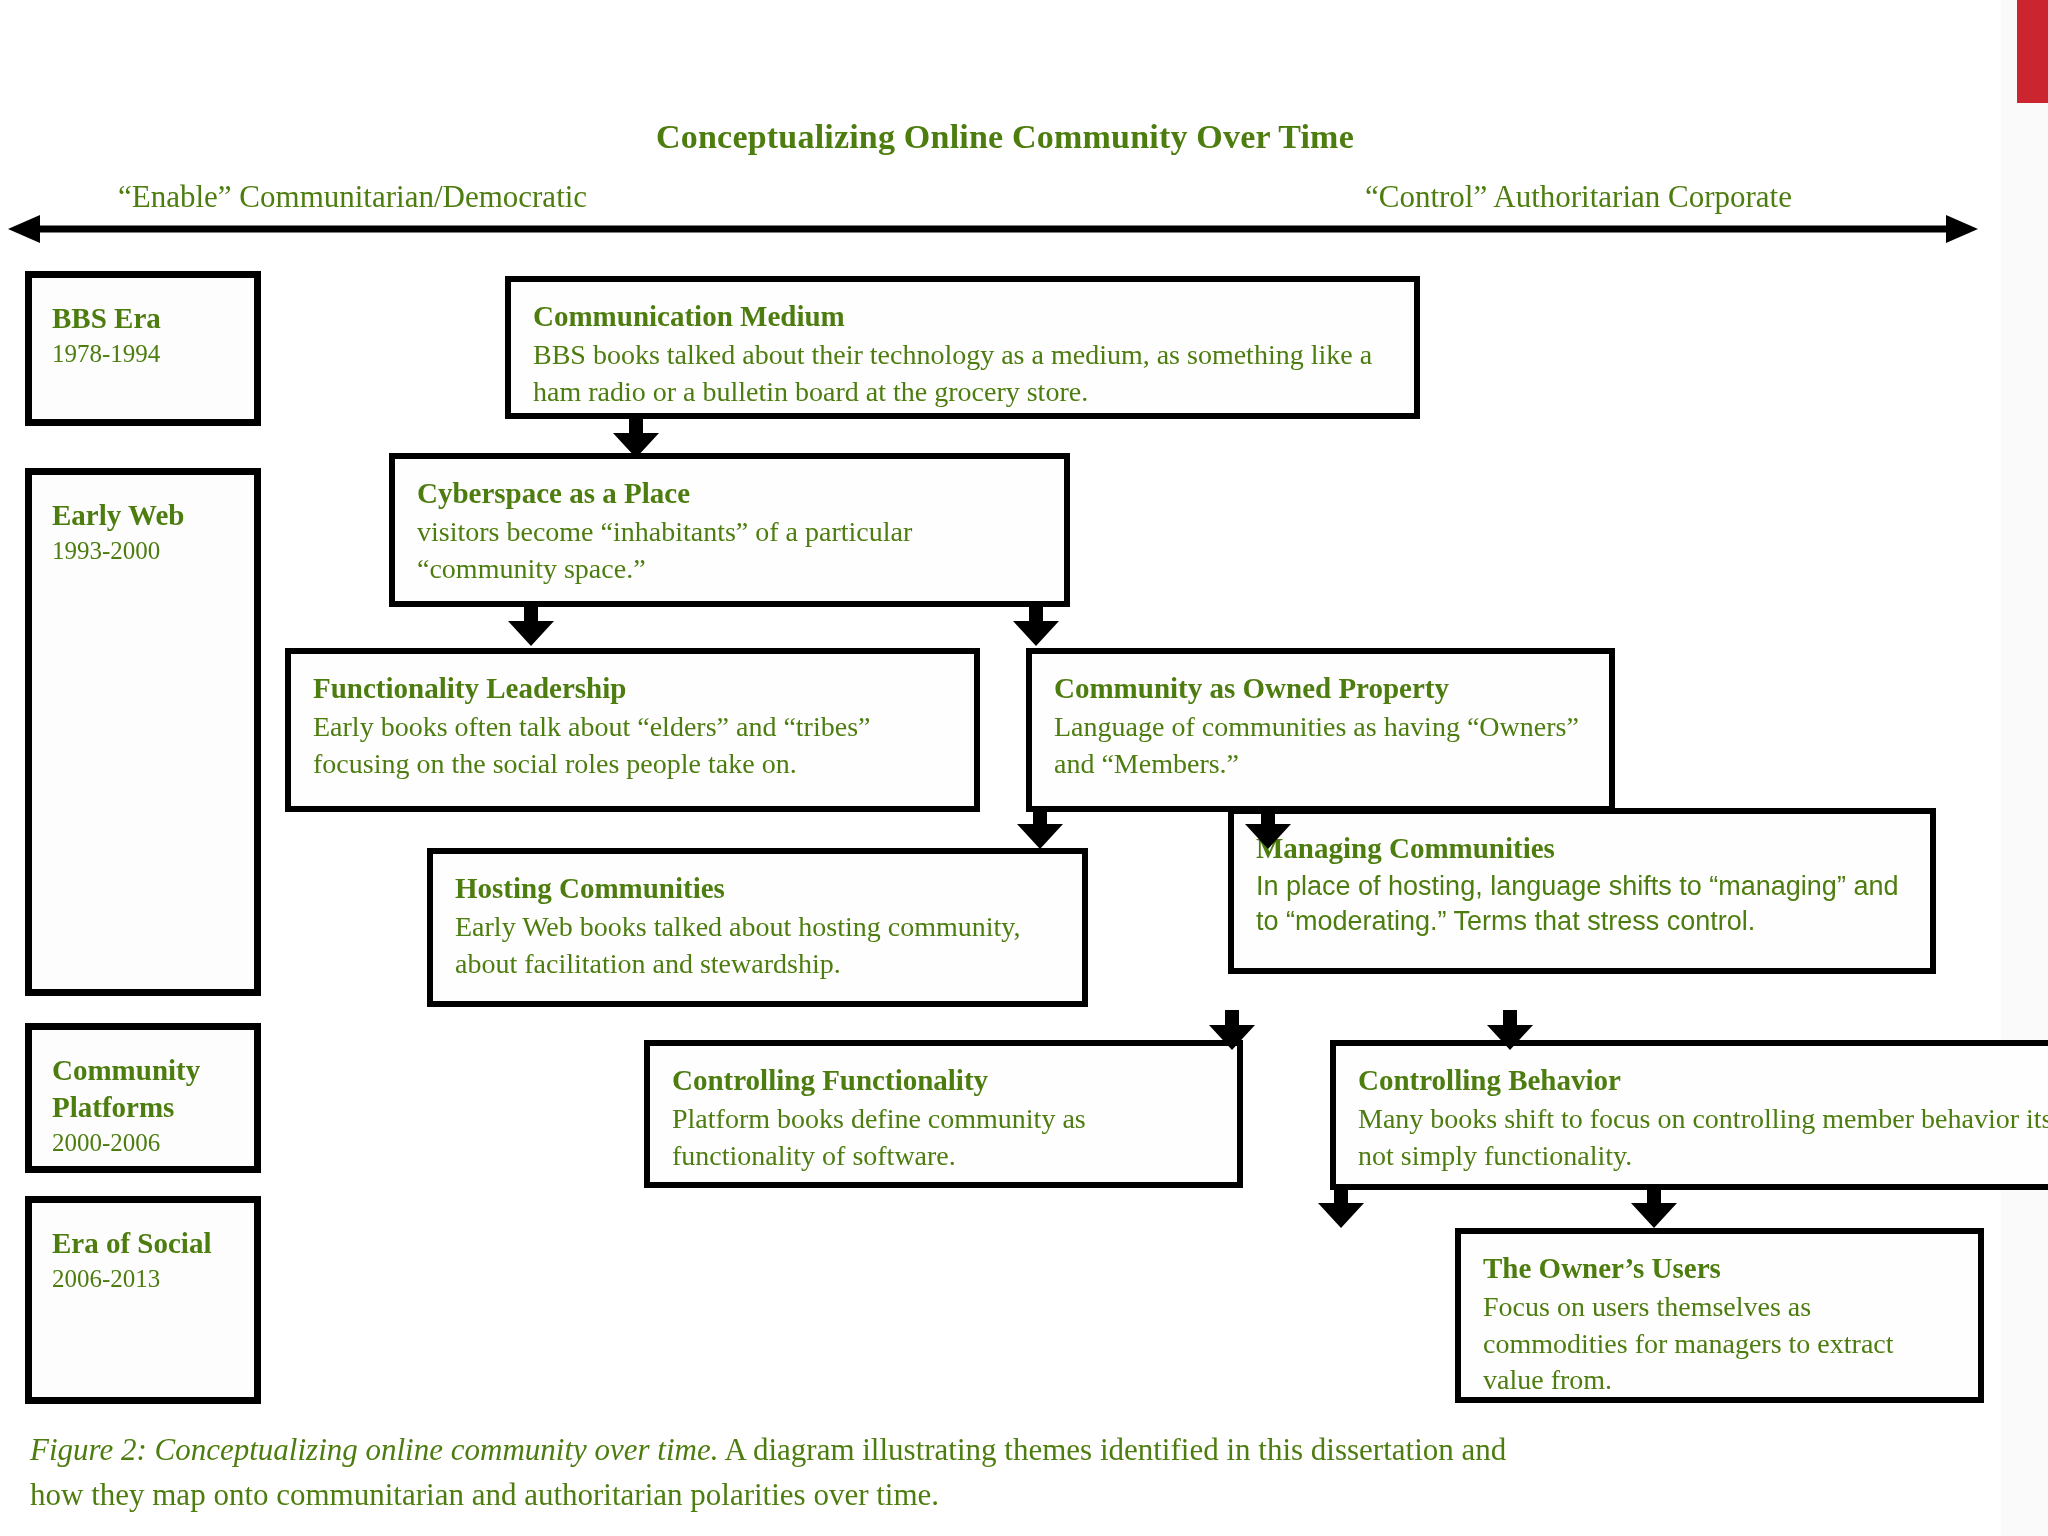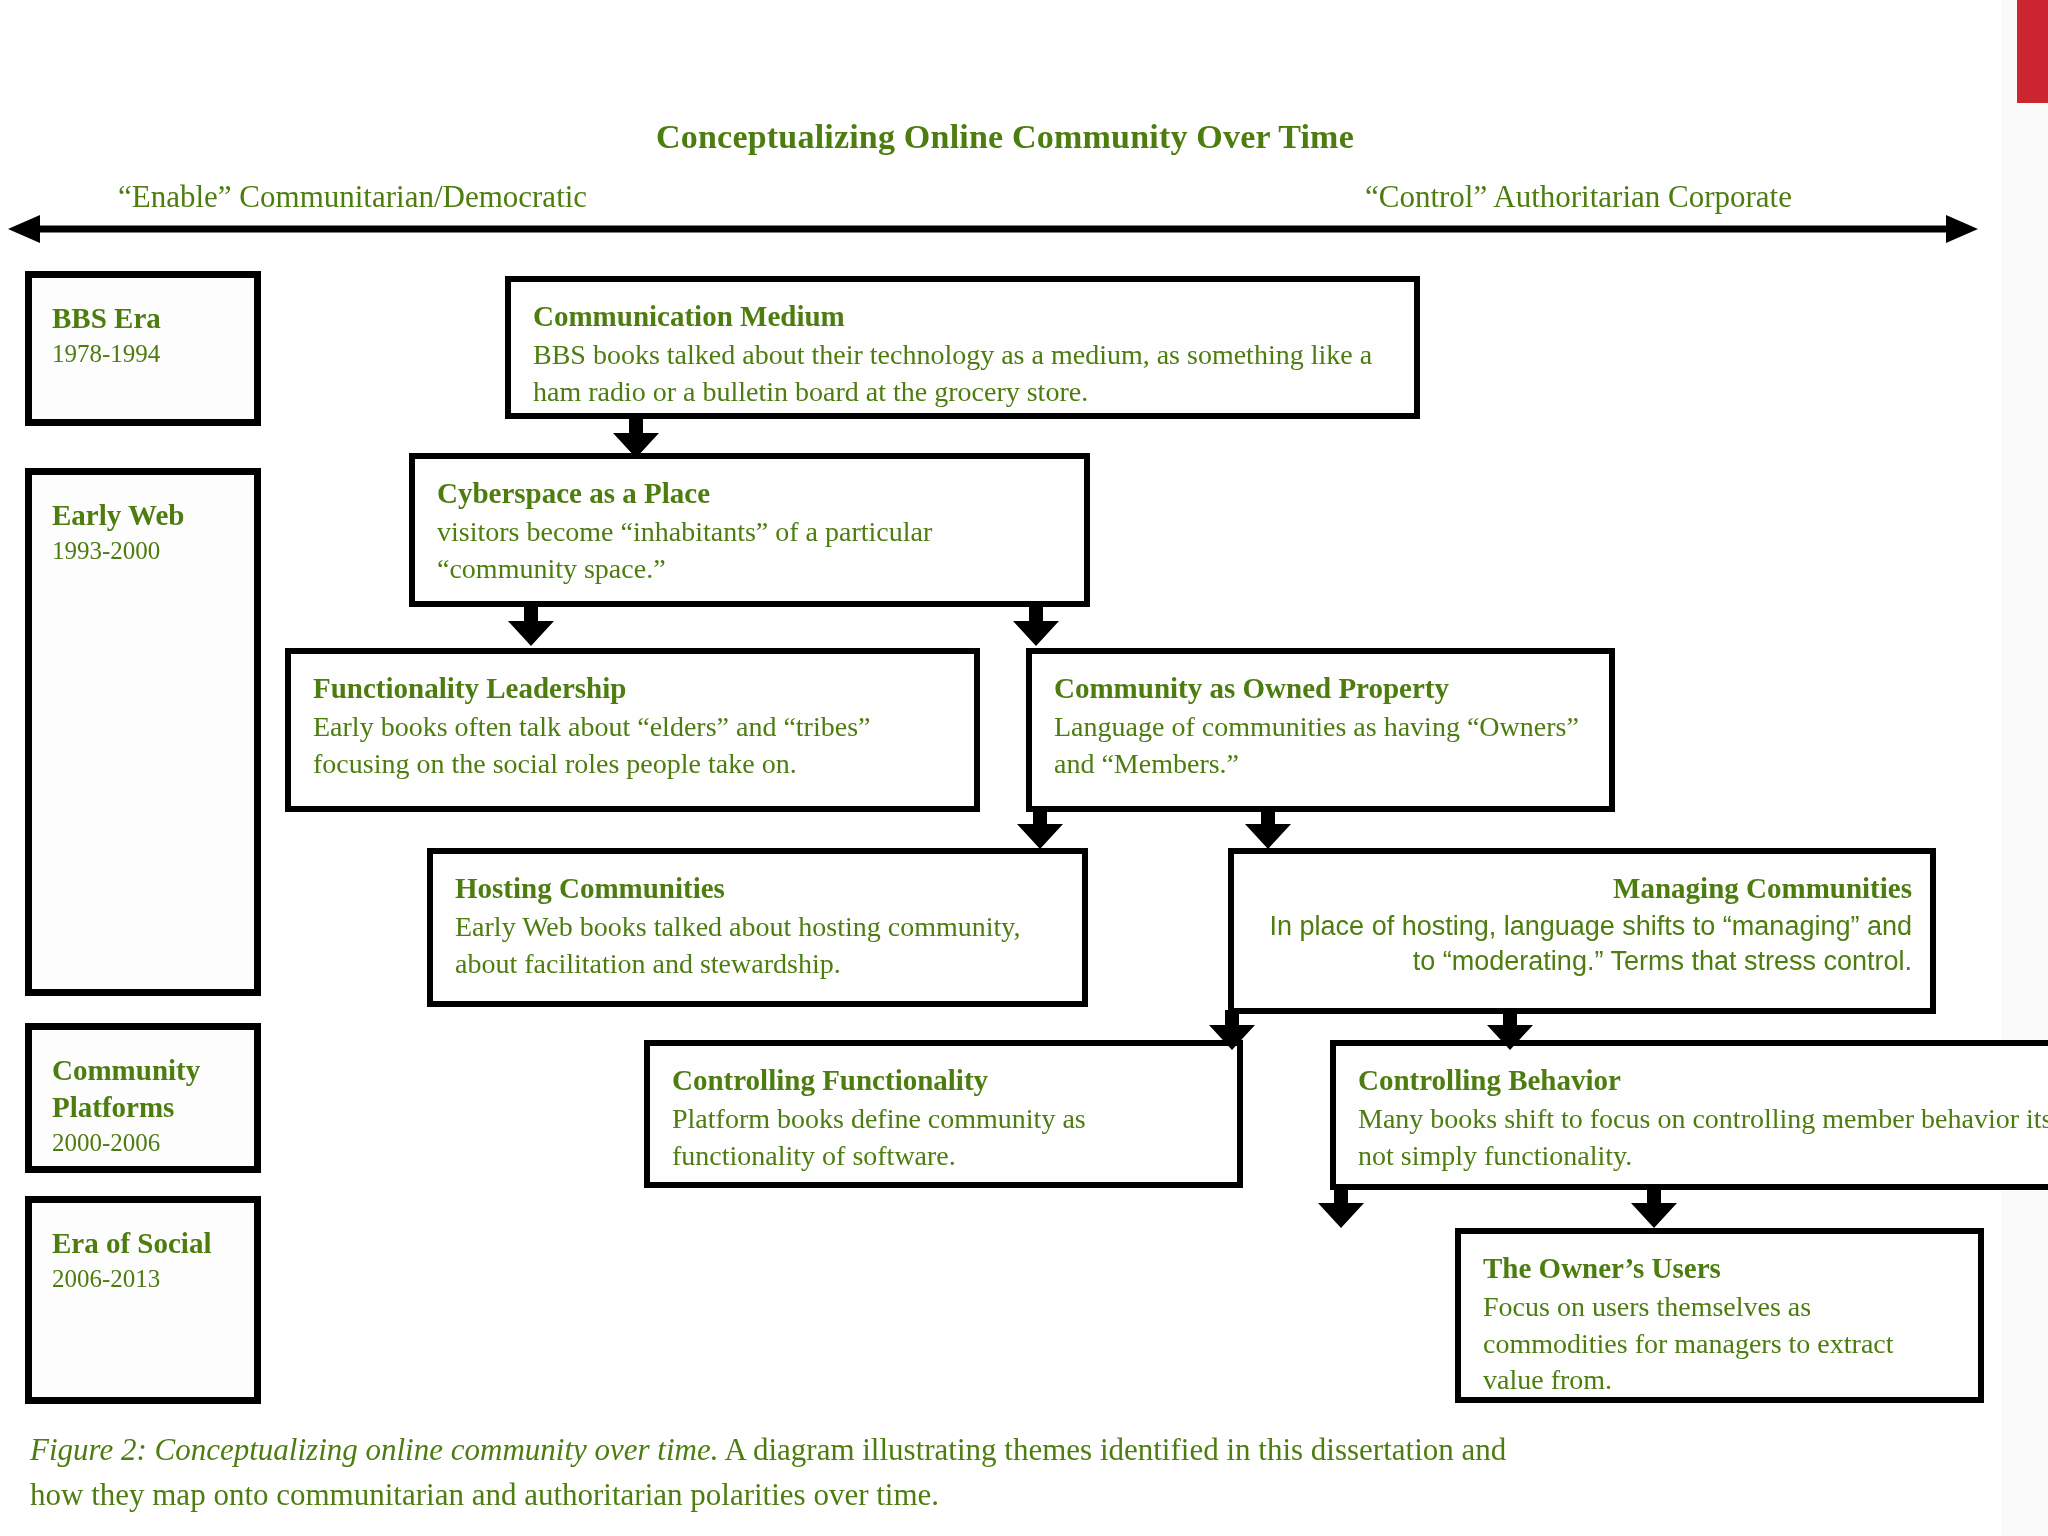--- a/index.html
+++ b/index.html
@@ -30,25 +30,25 @@
   .era-social{top:1196px;height:208px;}
 
   
   .cbox{position:absolute;border:6px solid #000;background:#fefefe;box-sizing:border-box;
     padding:16px 18px 0 22px;overflow:hidden;}
   .cbox-title{font-weight:bold;font-size:29px;line-height:1.25;}
   .cbox-body{font-size:28px;line-height:1.3;margin-top:3px;}
   .sans .cbox-body{font-family:"Liberation Sans", sans-serif;font-size:27px;}
 
   .b-communication{left:505px;top:276px;width:915px;height:143px;}
-  .b-cyberspace{left:389px;top:453px;width:681px;height:154px;margin-left:20px;}
+  .b-cyberspace{left:389px;top:453px;width:681px;height:154px;}
   .b-leadership{left:285px;top:648px;width:695px;height:164px;}
   .b-owned{left:1026px;top:648px;width:589px;height:164px;}
   .b-hosting{left:427px;top:848px;width:661px;height:159px;}
-  .b-managing{left:1228px;top:848px;width:708px;height:166px;text-align:right;}
+  .b-managing{left:1228px;top:808px;width:708px;height:166px;}
   .b-func{left:644px;top:1040px;width:599px;height:148px;}
   .b-behavior{left:1330px;top:1040px;width:795px;height:150px;}
   .b-members{left:812px;top:1228px;width:598px;height:175px;}
   .b-users{left:1455px;top:1228px;width:529px;height:175px;}
 
   
   .down-arrow{position:absolute;width:48px;height:40px;}
   .da-1{left:612px;top:418px;}
   .da-2{left:507px;top:606px;}
   .da-3{left:1012px;top:606px;}

